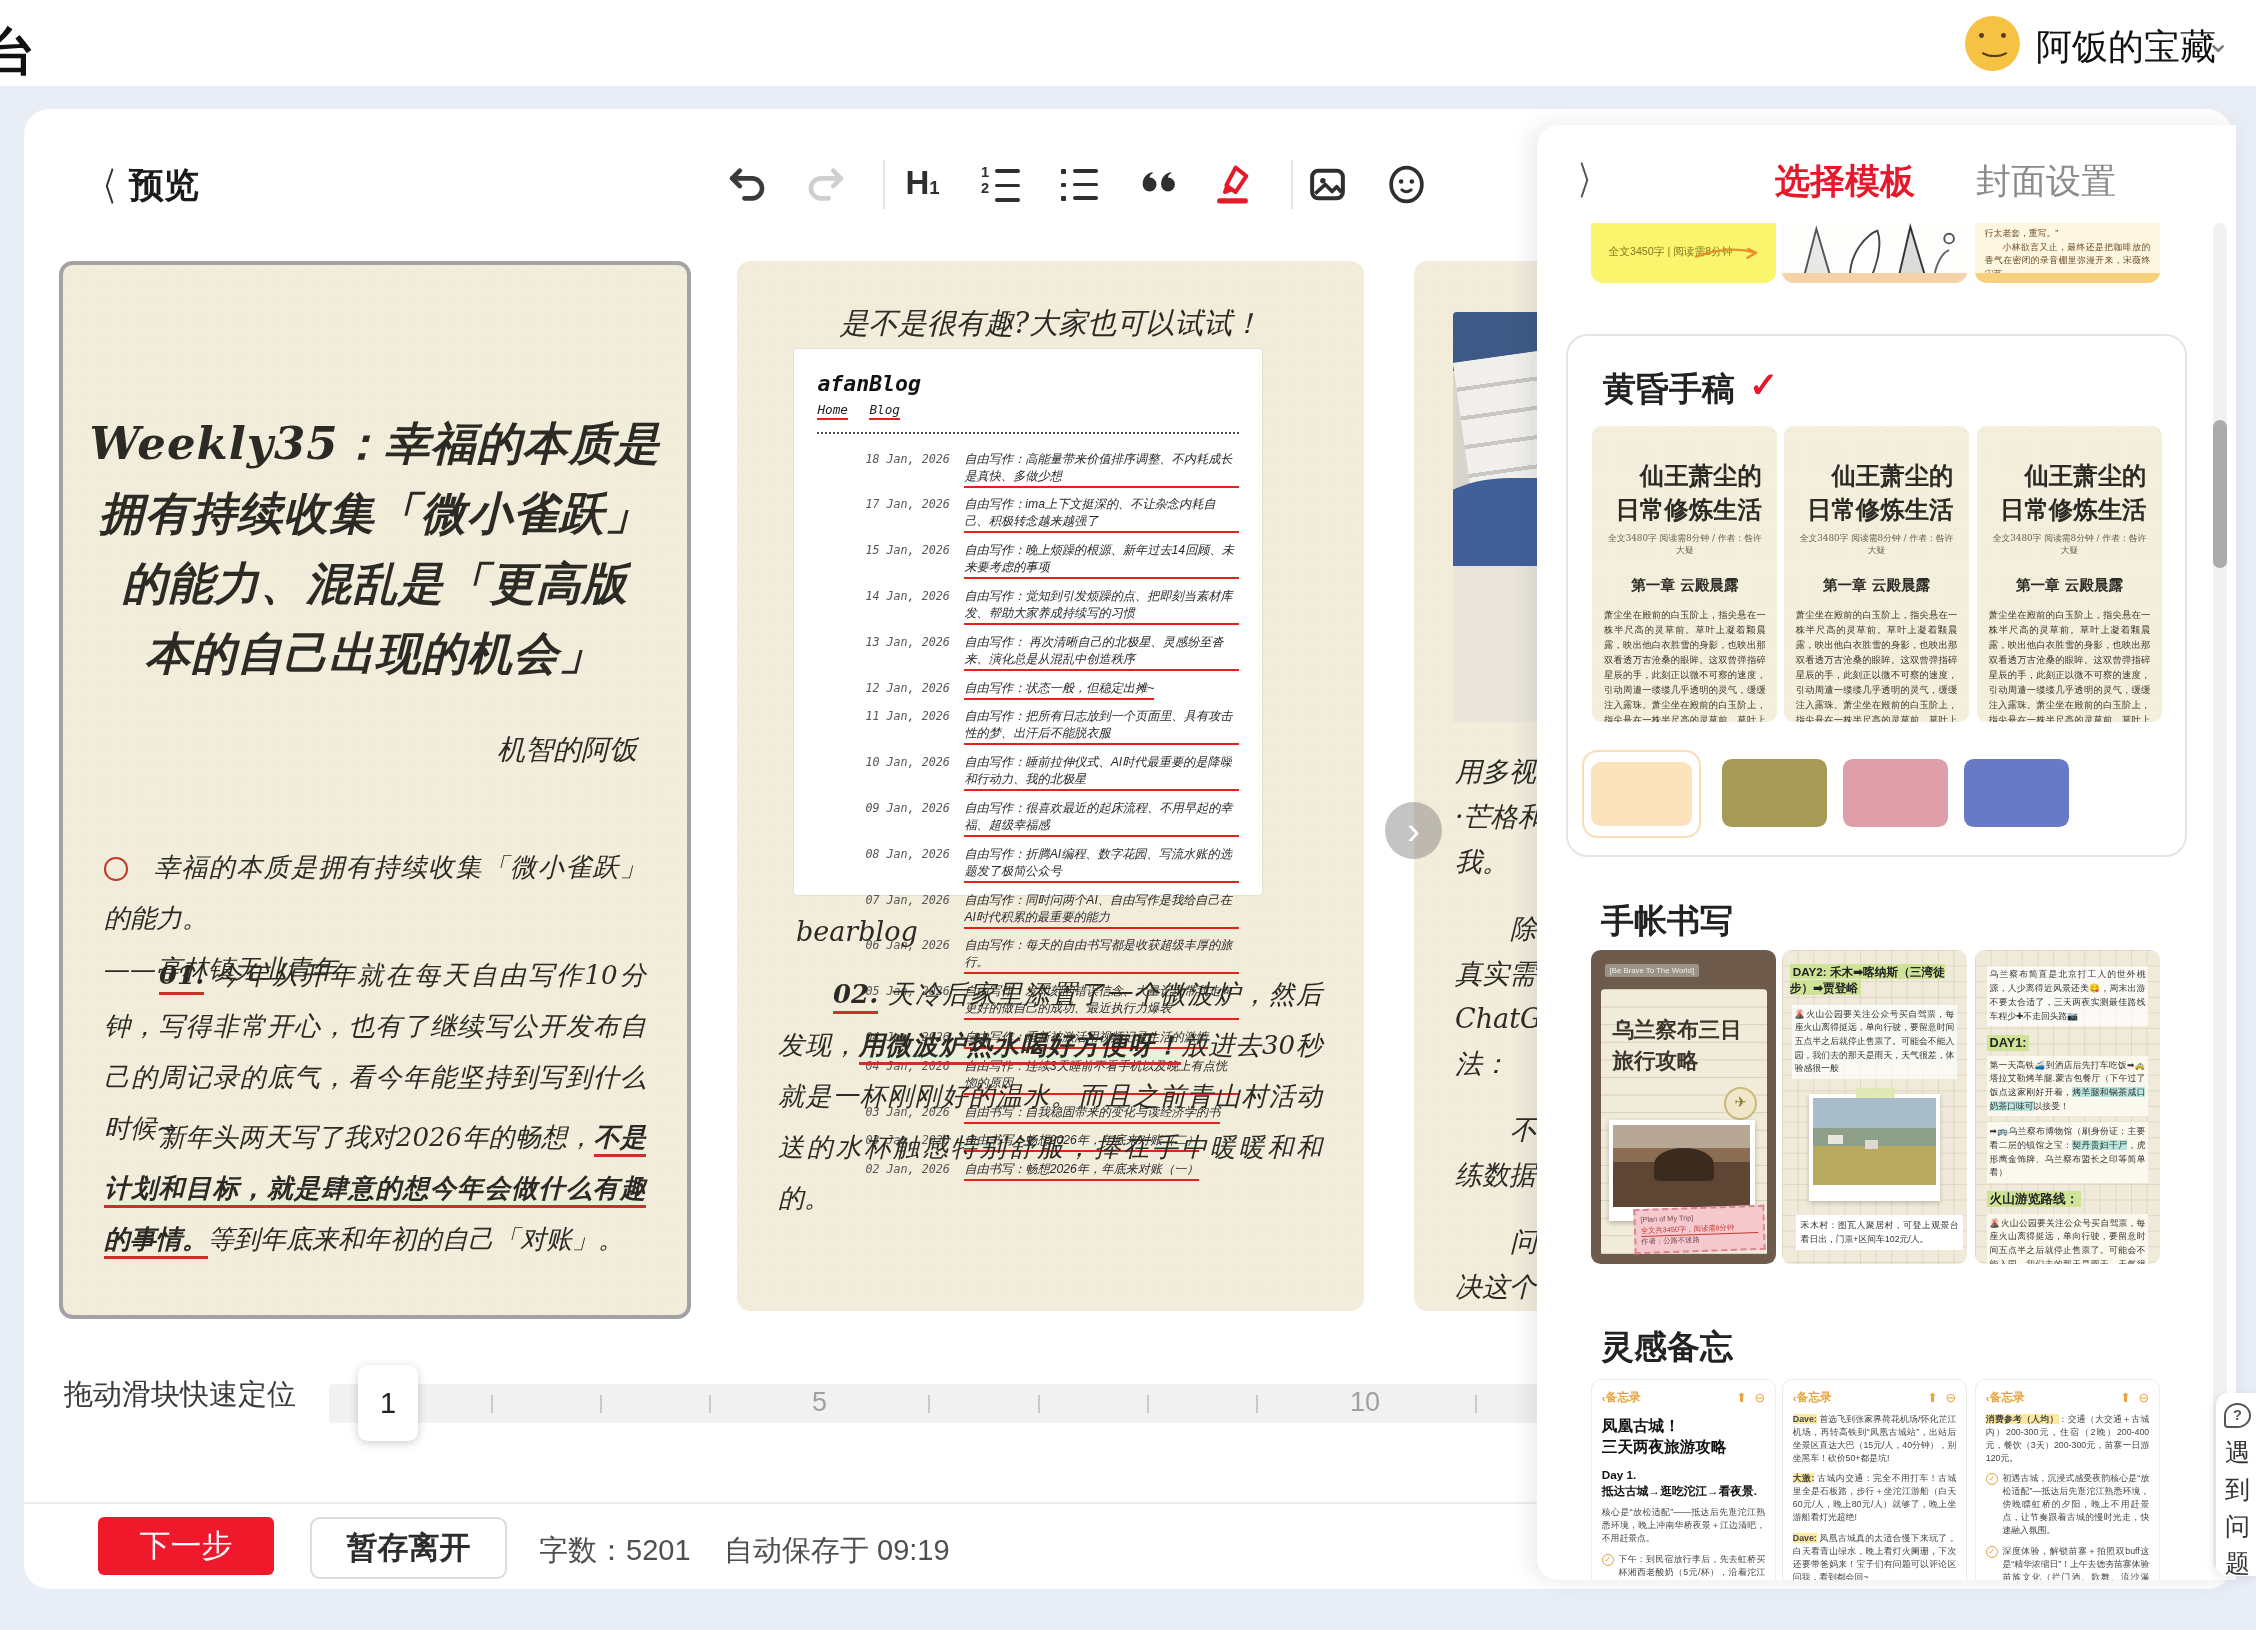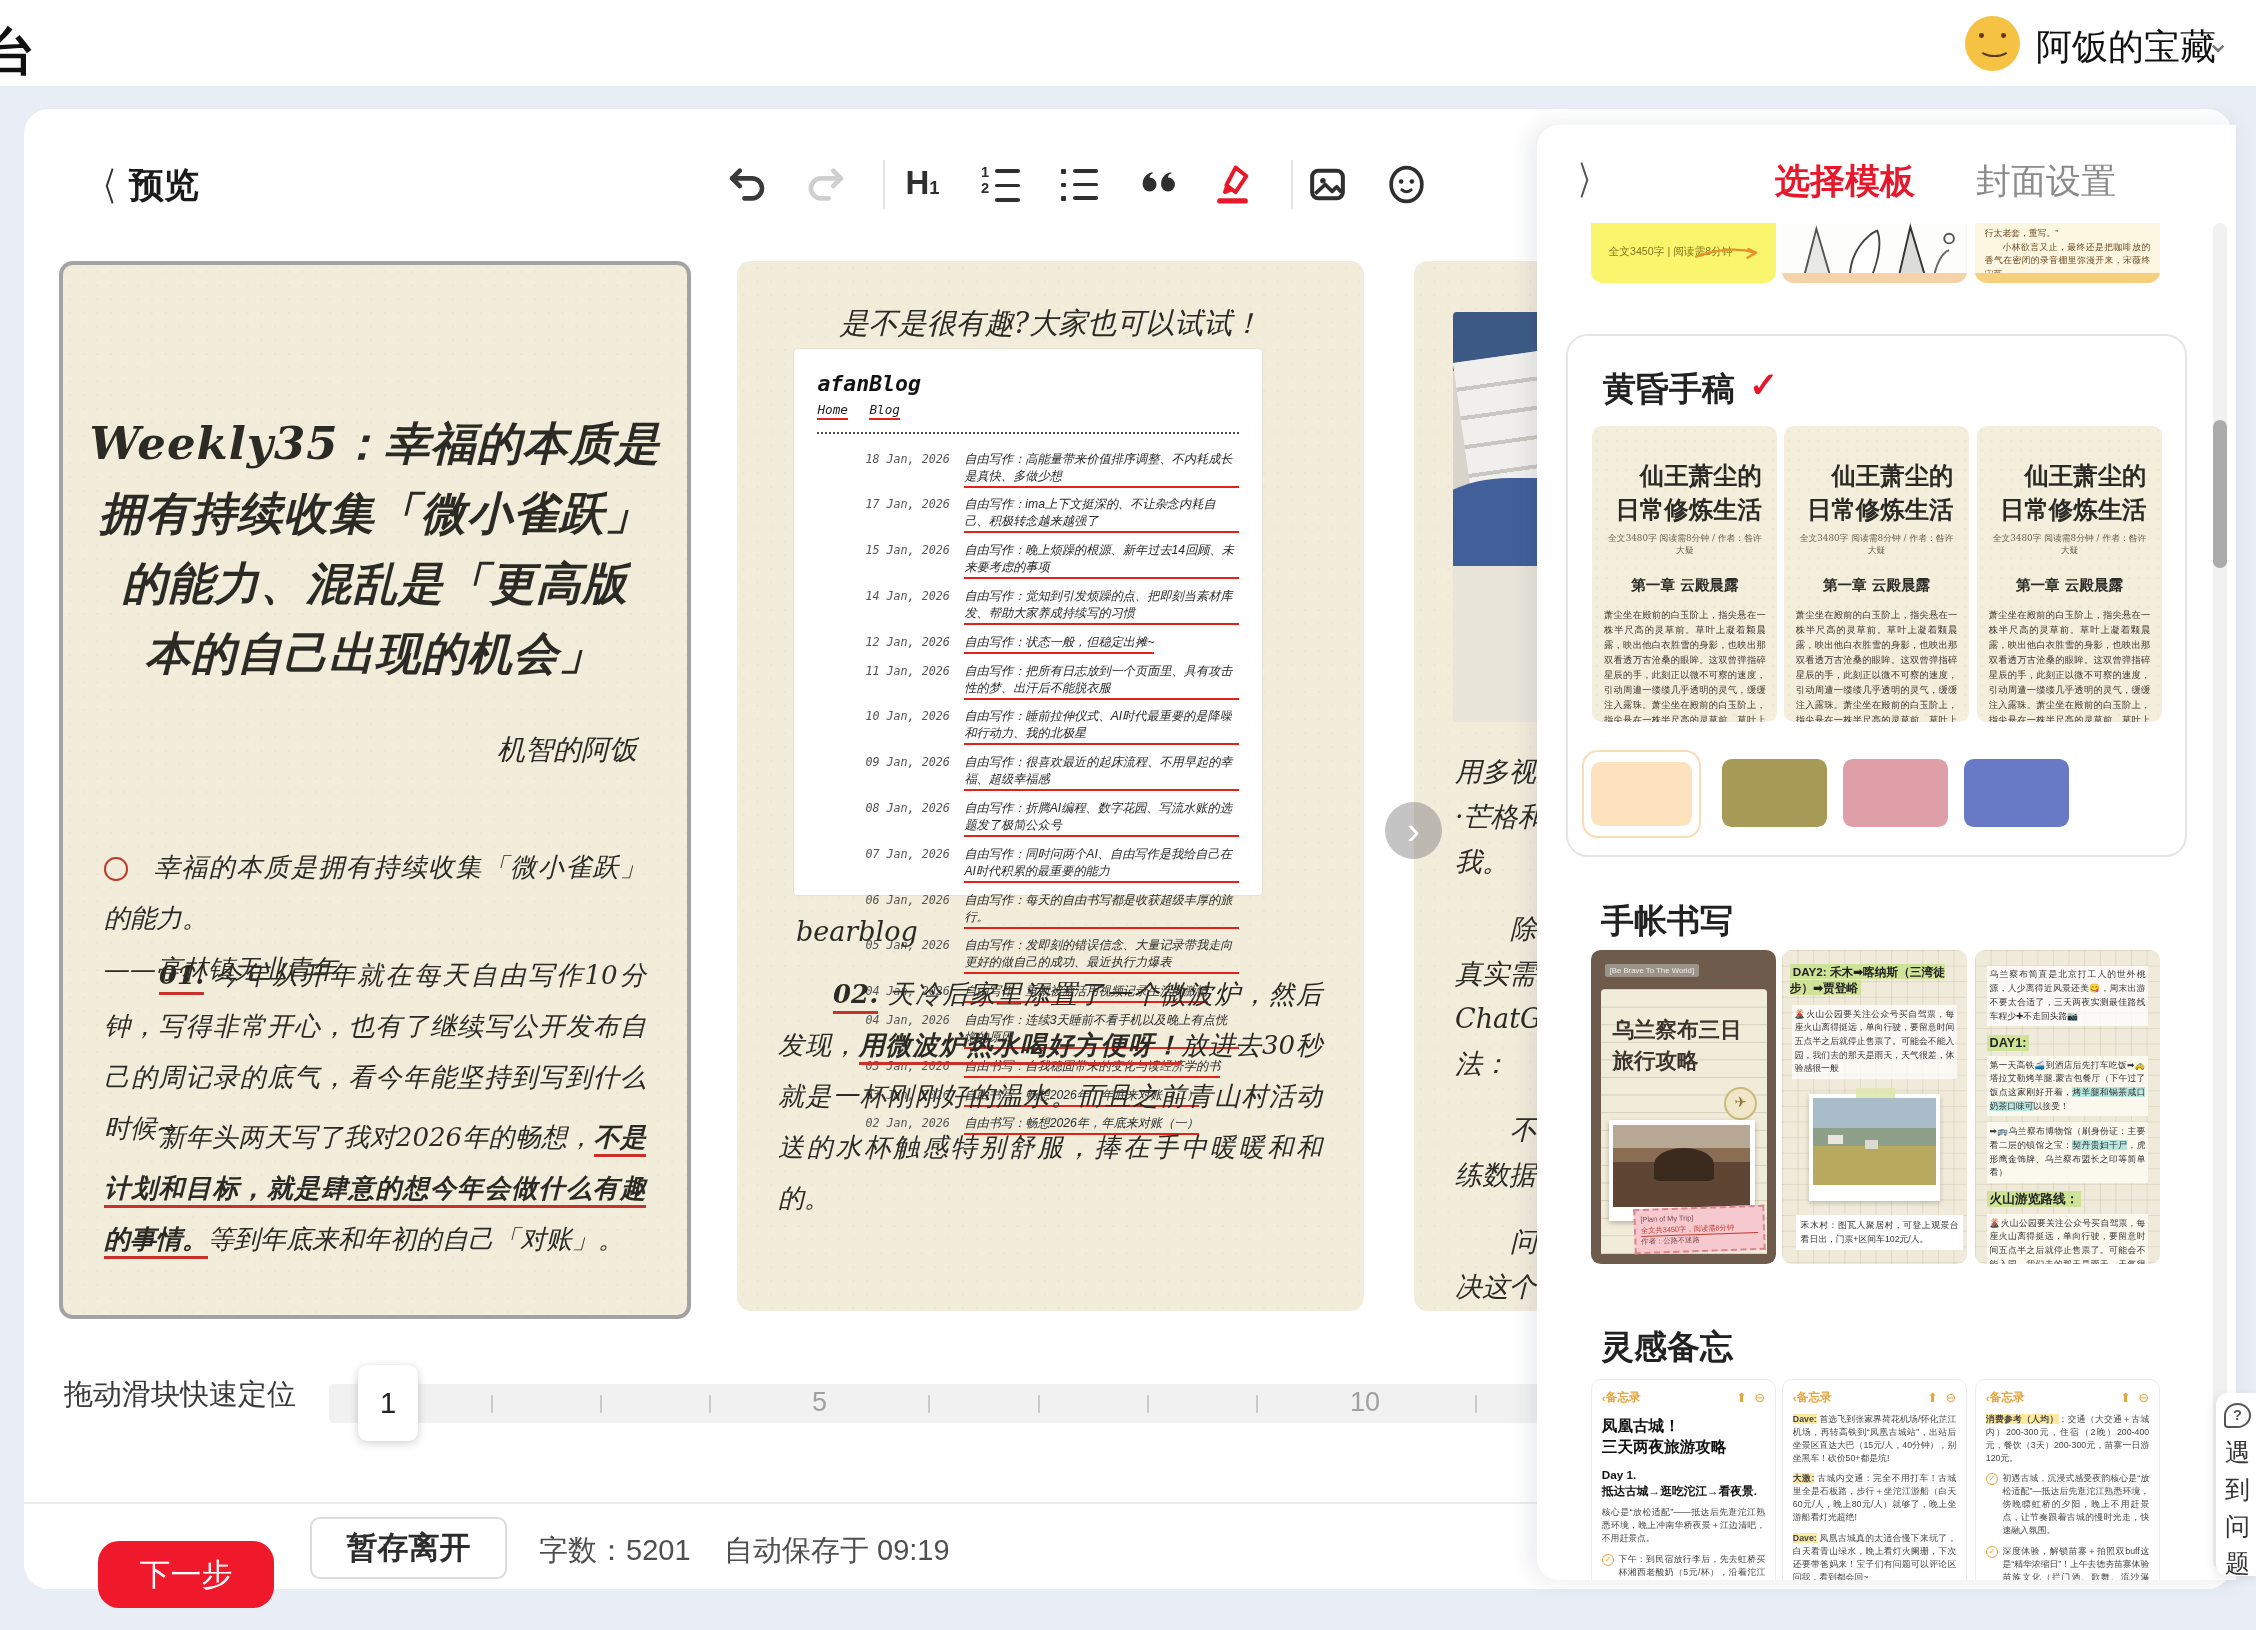--- a/index.html
+++ b/index.html
@@ -49,21 +49,21 @@
   
   .photo3{left:39px;top:51px;width:546px;height:410px;border-radius:3.9px;overflow:hidden;background:#d8d3cb;}
   .next-btn{left:1385px;top:802px;width:57px;height:57px;border-radius:50%;background:rgba(125,125,125,.45);color:#fff;font-size:39px;display:flex;align-items:center;justify-content:center;z-index:6;}
   
   .slider-label{left:64px;top:1375px;font-size:29px;color:#3a3a3a;}
   .slider-track{left:329px;top:1384px;width:1904px;height:39px;background:#f1f1f1;border-radius:3.9px;}
   .tick{top:1395px;width:2px;height:17.6px;background:#c9c9c9;}
   .tick-num{top:1387px;font-size:27px;color:#a0a0a0;}
   .slider-thumb{left:358px;top:1365px;width:60px;height:76px;background:#fff;border-radius:9.8px;box-shadow:0 2px 9.8px rgba(0,0,0,.2);display:flex;align-items:center;justify-content:center;font-size:29px;color:#222;z-index:5;}
   .footer-divider{left:24.4px;top:1502px;width:2208px;height:2px;background:#ededed;}
-  .btn-next{left:98px;top:1517px;width:176px;height:67px;background:#f0192b;border-radius:21px;color:#fff;font-size:31px;display:flex;align-items:center;justify-content:center;margin-top:24px;}
+  .btn-next{left:98px;top:1517px;width:176px;height:58px;background:#f0192b;border-radius:6px;color:#fff;font-size:31px;display:flex;align-items:center;justify-content:center;}
   .btn-save{left:310px;top:1517px;width:197px;height:62px;background:#fff;border:2px solid #dcdcdc;border-radius:9.8px;color:#2d2d2d;font-size:31px;font-weight:bold;display:flex;align-items:center;justify-content:center;box-sizing:border-box;}
   .wordcount{left:539px;top:1531px;font-size:29px;color:#4f4f4f;}
   .autosave{left:724px;top:1531px;font-size:29px;color:#4f4f4f;}
   
   .panel{left:1537px;top:125px;width:699px;height:1455px;background:#fff;border-radius:21.5px 0 0 21.5px;box-shadow:-5.9px 0 23.4px rgba(40,50,80,.10);overflow:hidden;z-index:10;}
   .panel-chevron{left:35px;top:29px;font-size:39px;color:#555;font-weight:bold;transform:scaleX(.72);}
   .tab{top:33px;font-size:35px;}
   .tab.active{color:#e7182b;font-weight:bold;}
   .tab.inactive{color:#8b8b8b;}
   .teaser{top:98px;height:60px;border-radius:0 0 11.7px 11.7px;overflow:hidden;}
@@ -226,20 +226,24 @@
           </div>
           <div class="blog-row">
             <span class="blog-date">15 Jan, 2026</span>
             <span class="blog-link">自由写作：晚上烦躁的根源、新年过去14回顾、未来要考虑的事项</span>
           </div>
           <div class="blog-row">
             <span class="blog-date">14 Jan, 2026</span>
             <span class="blog-link">自由写作：觉知到引发烦躁的点、把即刻当素材库发、帮助大家养成持续写的习惯</span>
           </div>
           <div class="blog-row">
+            <span class="blog-date">13 Jan, 2026</span>
+            <span class="blog-link">自由写作： 再次清晰自己的北极星、灵感纷至沓来、演化总是从混乱中创造秩序</span>
+          </div>
+          <div class="blog-row">
             <span class="blog-date">12 Jan, 2026</span>
             <span class="blog-link">自由写作：状态一般，但稳定出摊~</span>
           </div>
           <div class="blog-row">
             <span class="blog-date">11 Jan, 2026</span>
             <span class="blog-link">自由写作：把所有日志放到一个页面里、具有攻击性的梦、出汗后不能脱衣服</span>
           </div>
           <div class="blog-row">
             <span class="blog-date">10 Jan, 2026</span>
             <span class="blog-link">自由写作：睡前拉伸仪式、AI时代最重要的是降噪和行动力、我的北极星</span>

